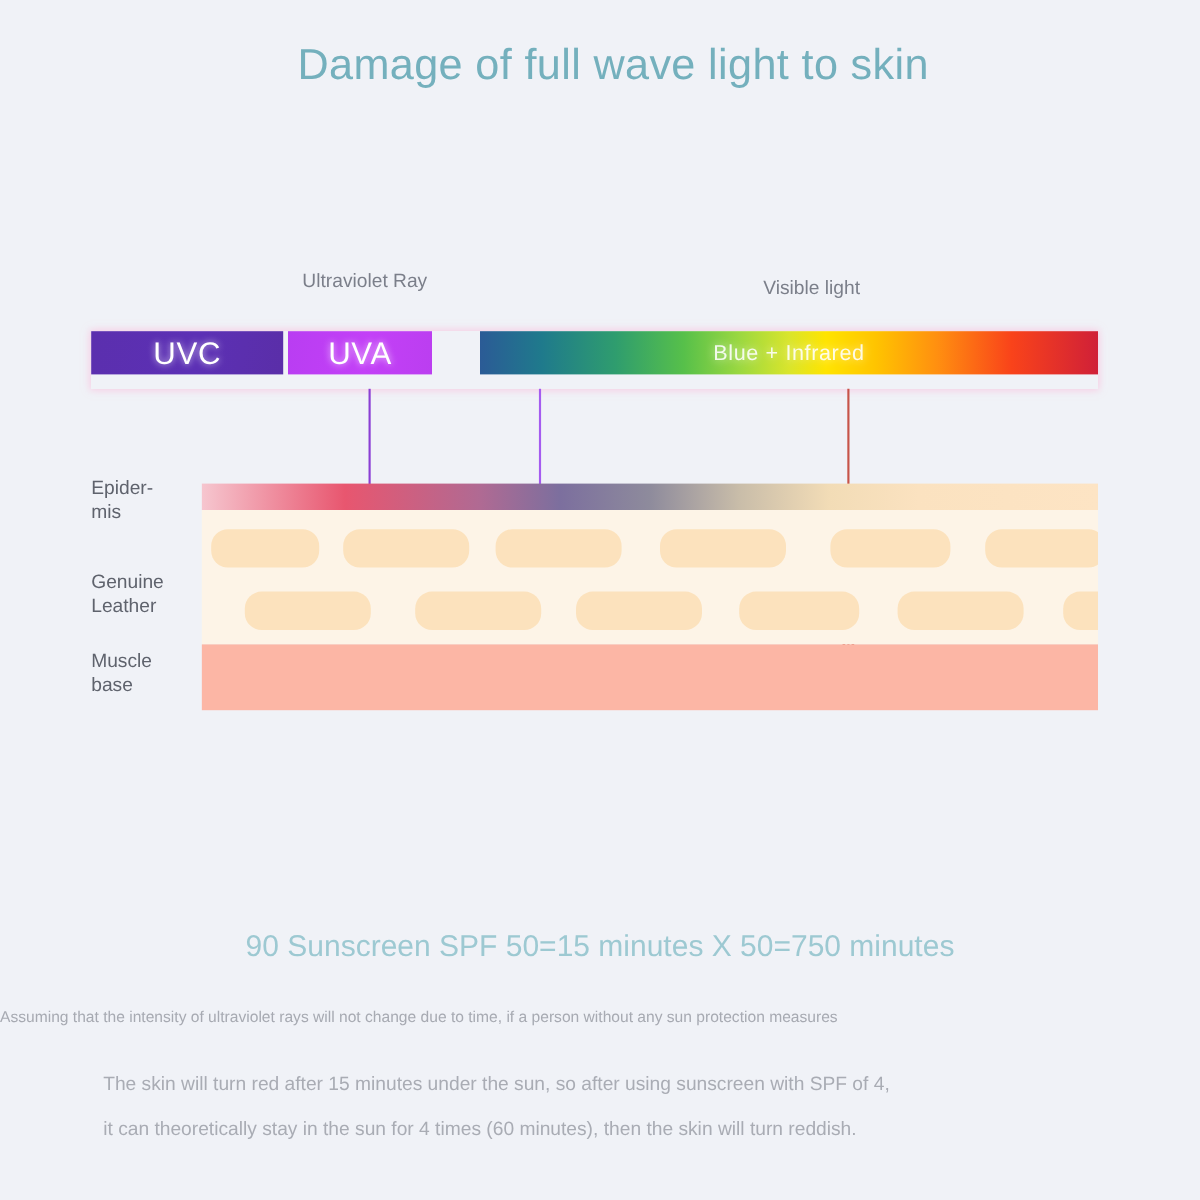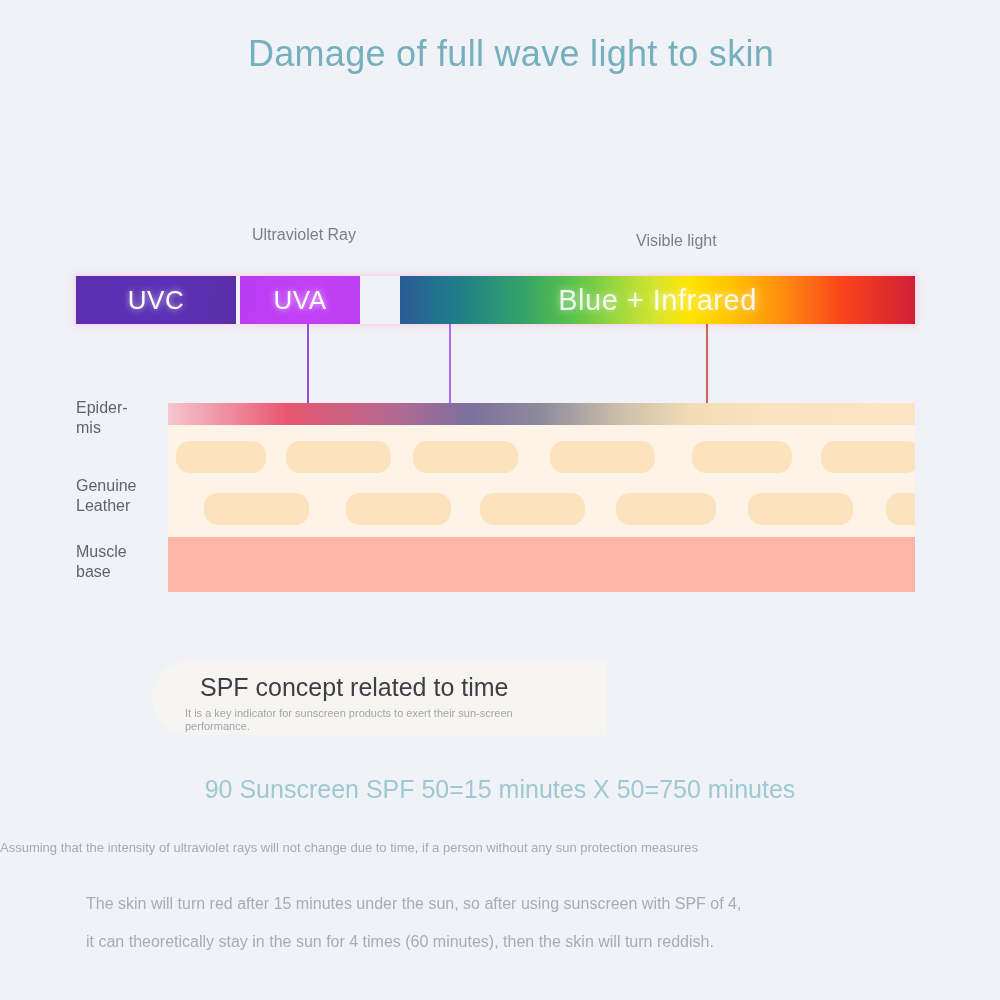--- a/index.html
+++ b/index.html
@@ -60,21 +60,21 @@
     position: absolute;
     left: 0;
     top: 61px;
     width: 839px;
     height: 48px;
     display: flex;
     box-shadow: 0 0 6px 1px rgba(255, 170, 210, 0.55);
   }
   .band {
     position: relative;
-    height: 48px;
+    height: 36px;
     display: flex;
     align-items: center;
     justify-content: center;
     color: #ffffff;
     font-size: 26px;
     letter-spacing: 0.5px;
     text-shadow: 0 0 6px rgba(255, 255, 255, 0.75);
     box-sizing: border-box;
   }
   #band-uvc {
@@ -99,21 +99,21 @@
       #1f7a8c 10%,
       #2f9d6e 22%,
       #57c04a 33%,
       #9bd840 42%,
       #d9e52c 50%,
       #ffe400 56%,
       #ffc400 64%,
       #ff8f10 74%,
       #f9431a 86%,
       #d02038 100%);
-    font-size: 29px;
+    font-size: 18px;
     color: rgba(255,255,255,0.88);
     text-shadow: 0 0 8px rgba(255,255,255,0.65);
     margin-left: 36px;
   }
 
   
   #arrow-layer {
     position: absolute;
     left: 0;
     top: 0;
@@ -332,24 +332,20 @@
     <div class="cell cell-row2" style="left:312px; width:105px;"></div>
     <div class="cell cell-row2" style="left:448px; width:100px;"></div>
     <div class="cell cell-row2" style="left:580px; width:105px;"></div>
     <div class="cell cell-row2" style="left:718px; width:60px;"></div>
 
     <div id="muscle-band"></div>
   </div>
 </div>
 
 <div id="spf-section">
-  <div id="spf-card">
-    <div id="spf-heading">SPF concept related to time</div>
-    <div id="spf-sub">It is a key indicator for sunscreen products to exert their sun-screen performance.</div>
-  </div>
 </div>
 
 <div id="formula-line">90 Sunscreen SPF 50=15 minutes X 50=750 minutes</div>
 
 <div id="assumption-line">Assuming that the intensity of ultraviolet rays will not change due to time, if a person without any sun protection measures</div>
 
 <div id="conclusion-block">
   <div>The skin will turn red after 15 minutes under the sun, so after using sunscreen with SPF of 4,</div>
   <div>it can theoretically stay in the sun for 4 times (60 minutes), then the skin will turn reddish.</div>
 </div>

